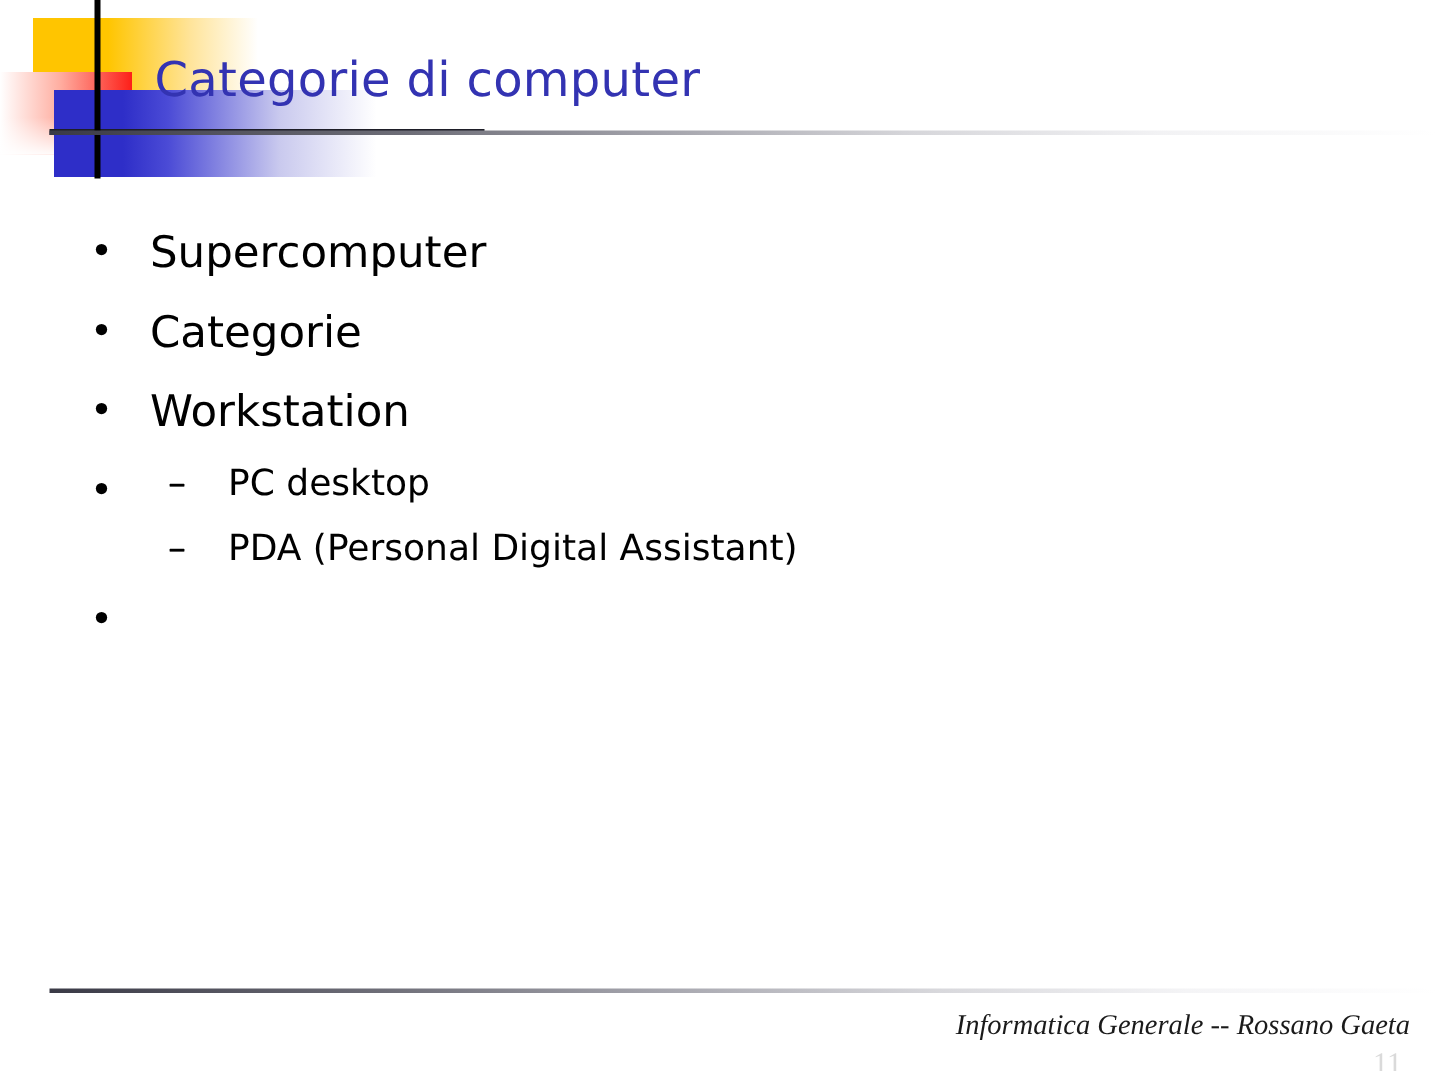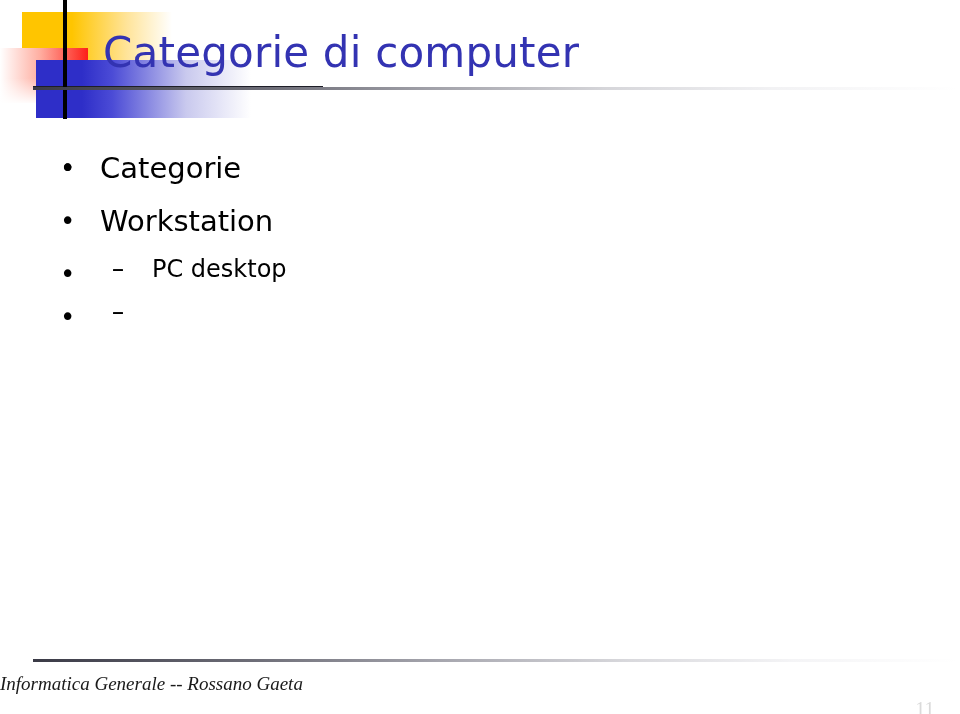--- a/index.html
+++ b/index.html
@@ -93,21 +93,21 @@
   }
 
   
   .title {
     position: absolute;
     left: 103px;
     top: 28px;
     width: 800px;
     color: #3333B2;
     font-family: "DejaVu Sans", sans-serif;
-    font-size: 42px;
+    font-size: 32px;
     line-height: 50px;
     font-weight: 400;
     letter-spacing: 0.2px;
     white-space: nowrap;
   }
 
   
   .body {
     position: absolute;
     left: 56px;
@@ -162,21 +162,21 @@
     top: 659px;
     width: 925px;
     height: 3px;
     background: linear-gradient(to right, #3A3A46 0%, #6E6E78 24%, #A6A6AE 44%, #D8D8DC 64%, #F4F4F6 82%, #FFFFFF 100%);
   }
   .footer-text {
     position: absolute;
     left: 0px;
     top: 672px;
     width: 940px;
-    text-align: left;
+    text-align: right;
     color: #1A1A1A;
     font-family: "Liberation Serif", "DejaVu Serif", serif;
     font-style: italic;
     font-size: 19px;
     line-height: 24px;
   }
   .page-number {
     position: absolute;
     left: 900px;
     top: 698px;
@@ -203,20 +203,21 @@
   </div>
 
   <div class="header-rule"></div>
 
   <div class="title">Categorie di computer</div>
 
   <div class="body">
 
     <div class="bullet-l1">
       <span class="marker">•</span>
+      <span>Supercomputer</span>
     </div>
 
     <div class="bullet-l1">
       <span class="marker">•</span>
       <span>Categorie</span>
     </div>
 
     <div class="bullet-l1">
       <span class="marker">•</span>
       <span>Workstation</span>
@@ -234,20 +235,21 @@
       <span class="marker">–</span>
       <span>PC desktop</span>
     </div>
 
     <div class="bullet-l2">
       <span class="marker">–</span>
     </div>
 
     <div class="bullet-l2">
       <span class="marker">–</span>
+      <span>PDA (Personal Digital Assistant)</span>
     </div>
 
     <div class="bullet-l1">
       <span class="marker">•</span>
     </div>
 
   </div>
 
   <div class="footer-rule"></div>
   <div class="footer-text">Informatica Generale -- Rossano Gaeta</div>

